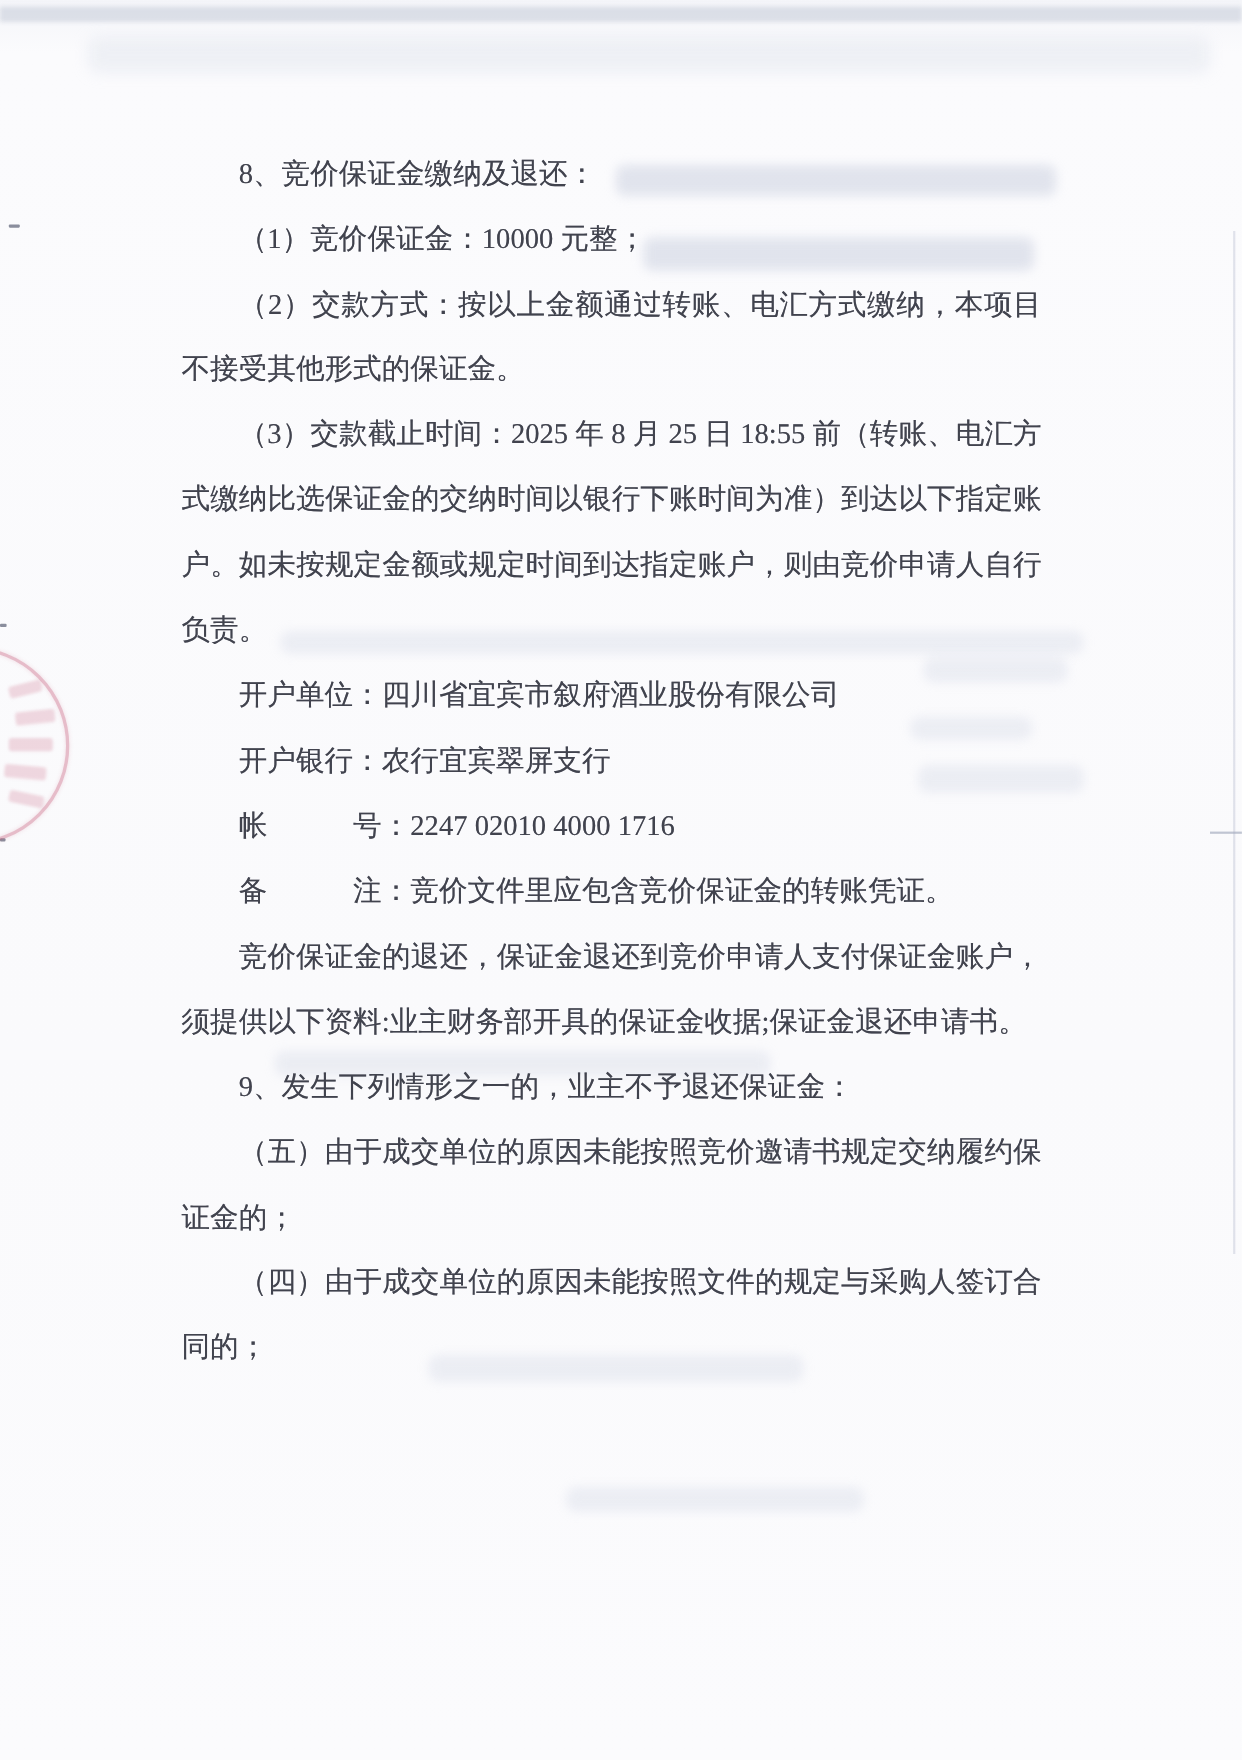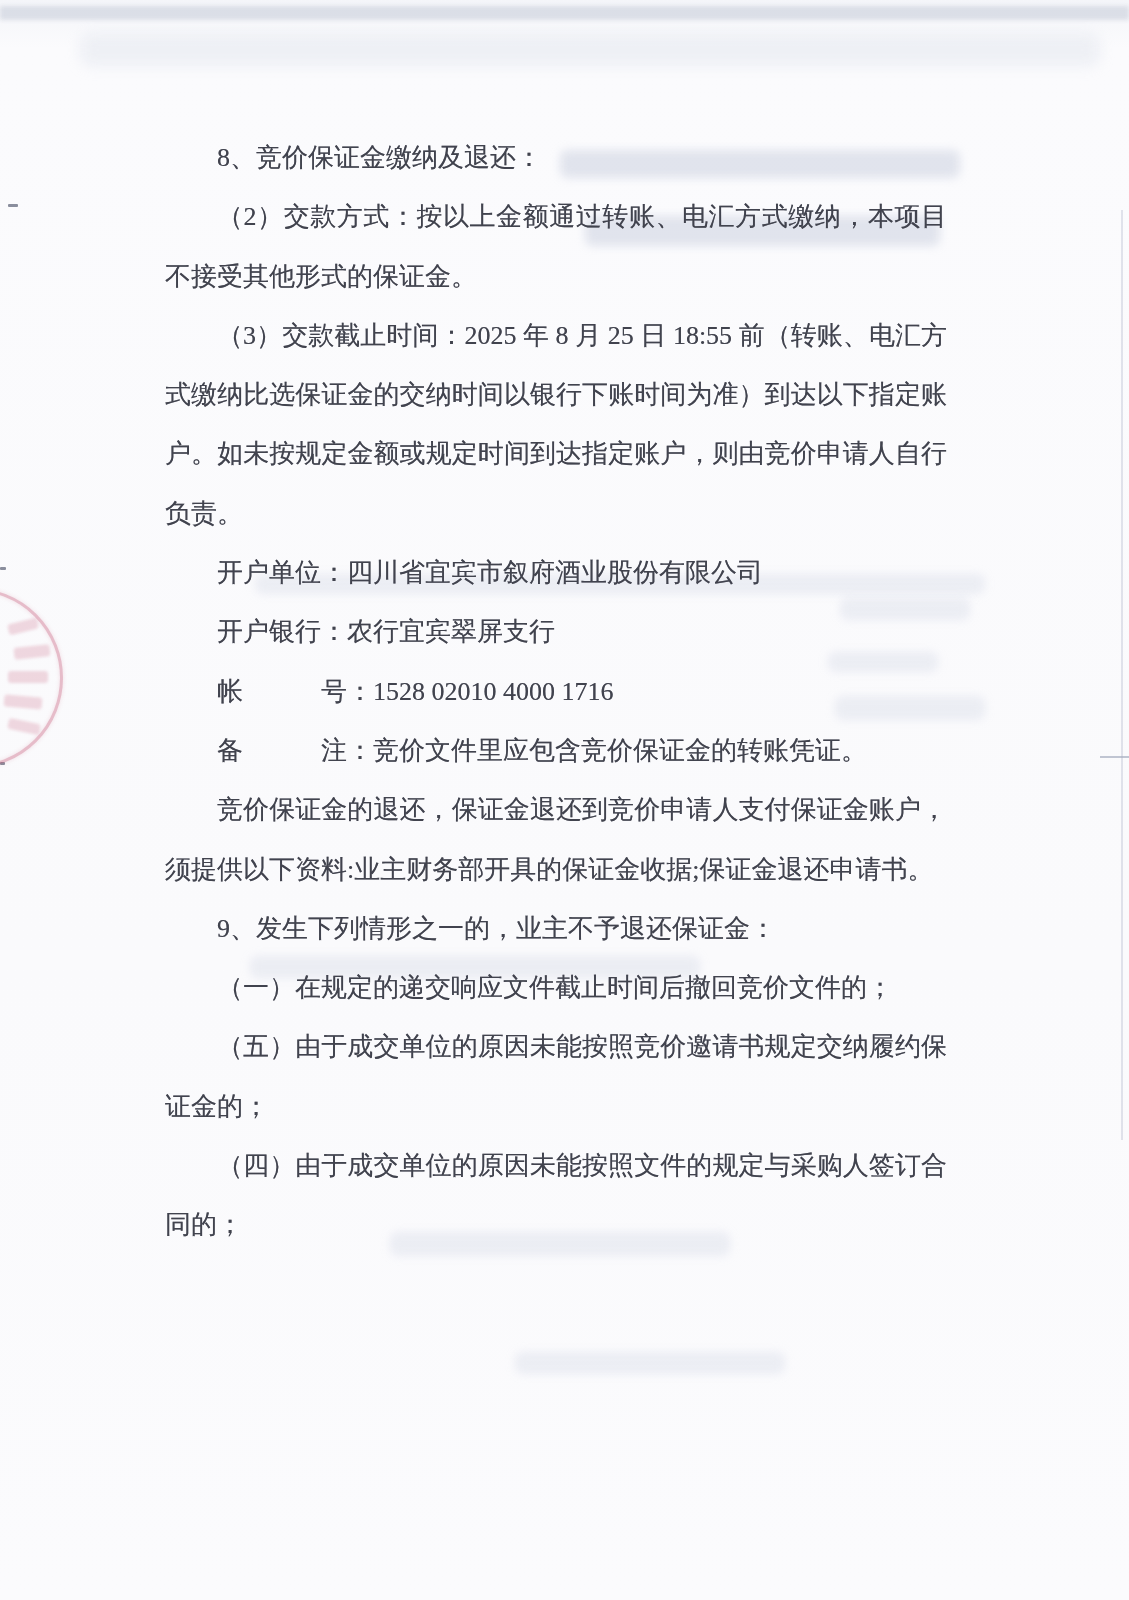--- a/index.html
+++ b/index.html
@@ -96,26 +96,26 @@
   <div class="stamp">
     <div class="mark" style="left:122px; top:30px;  width:30px; height:11px; transform:rotate(-14deg);"></div>
     <div class="mark" style="left:128px; top:55px;  width:36px; height:12px; transform:rotate(-6deg);"></div>
     <div class="mark" style="left:122px; top:80px;  width:40px; height:12px;"></div>
     <div class="mark" style="left:118px; top:105px; width:38px; height:12px; transform:rotate(5deg);"></div>
     <div class="mark" style="left:122px; top:130px; width:32px; height:11px; transform:rotate(12deg);"></div>
   </div>
 
   <main class="doc-text">
       <p>8、竞价保证金缴纳及退还：</p>
+      <p>（1）竞价保证金：10000 元整；</p>
       <p>（2）交款方式：按以上金额通过转账、电汇方式缴纳，本项目不接受其他形式的保证金。</p>
       <p>（3）交款截止时间：2025 年 8 月 25 日 18:55 前（转账、电汇方式缴纳比选保证金的交纳时间以银行下账时间为准）到达以下指定账户。如未按规定金额或规定时间到达指定账户，则由竞价申请人自行负责。</p>
       <p>开户单位：四川省宜宾市叙府酒业股份有限公司</p>
       <p>开户银行：农行宜宾翠屏支行</p>
-      <p>帐　　　号：1528 02010 4000 1716</p>
+      <p>帐　　　号：2247 02010 4000 1716</p>
       <p>备　　　注：竞价文件里应包含竞价保证金的转账凭证。</p>
       <p>竞价保证金的退还，保证金退还到竞价申请人支付保证金账户，须提供以下资料:业主财务部开具的保证金收据;保证金退还申请书。</p>
       <p>9、发生下列情形之一的，业主不予退还保证金：</p>
-      <p>（一）在规定的递交响应文件截止时间后撤回竞价文件的；</p>
       <p>（五）由于成交单位的原因未能按照竞价邀请书规定交纳履约保证金的；</p>
       <p>（四）由于成交单位的原因未能按照文件的规定与采购人签订合同的；</p>
     </main>
 
 </div>
 
 </body></html>

